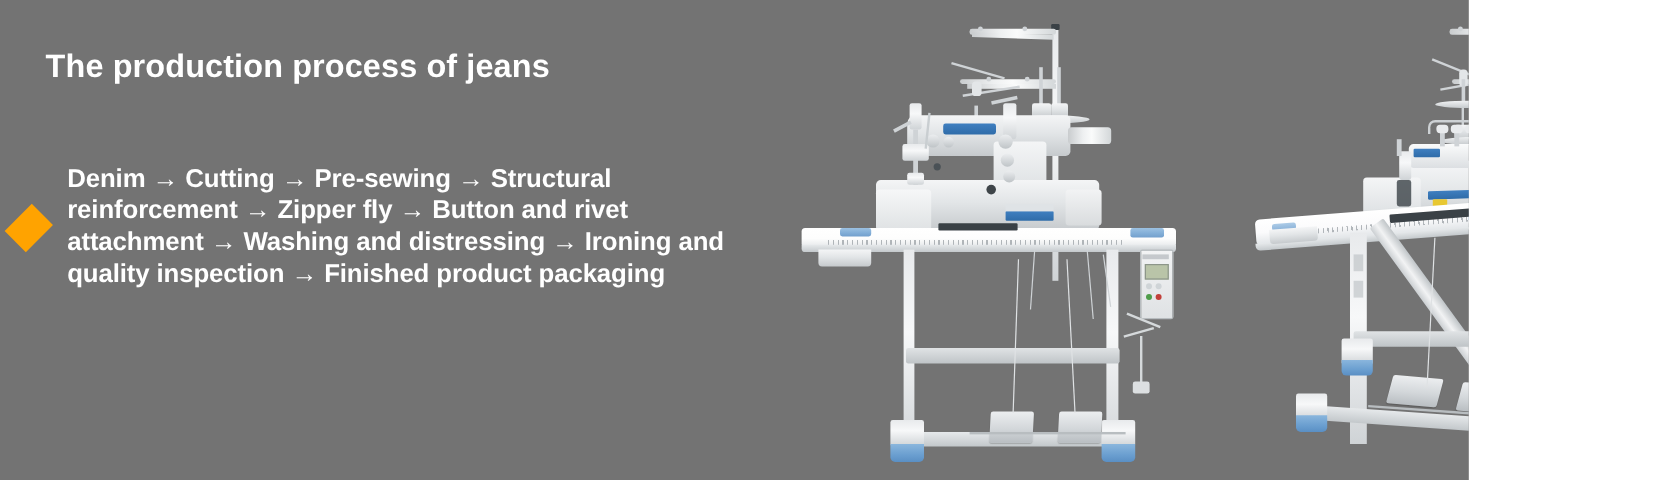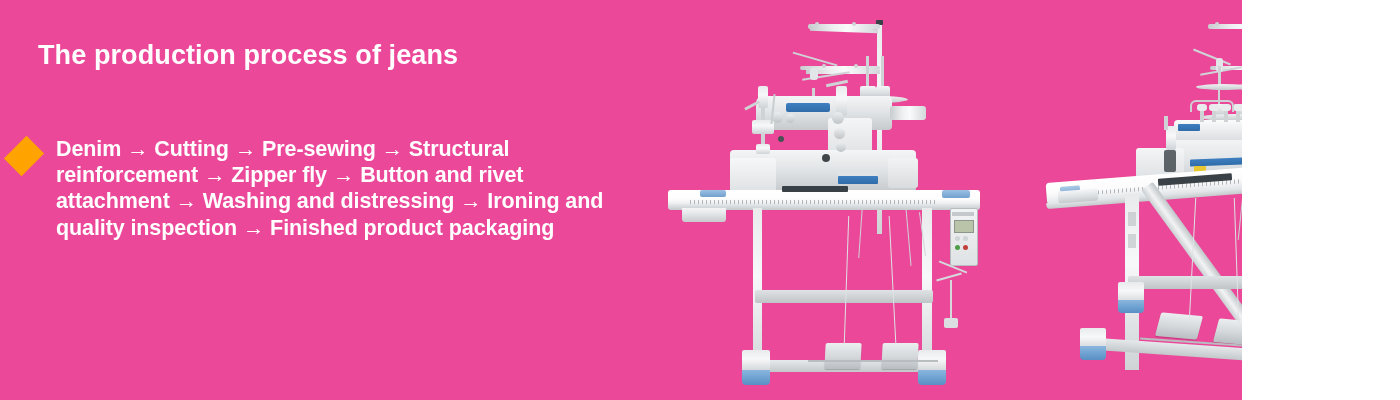--- a/index.html
+++ b/index.html
@@ -9,43 +9,42 @@
   body {
     width: 1400px;
     height: 400px;
     overflow: hidden;
     font-family: "Liberation Sans", sans-serif;
   }
   #slide {
     position: relative;
     width: 1224px;
     height: 400px;
-    background: #ec4899;
+    background: #737373;
     overflow: hidden;
-    padding-left: 18px;
   }
 
   
   .title {
     position: absolute;
     left: 38px;
     top: 40px;
     font-size: 27px;
     font-weight: bold;
     color: #ffffff;
     letter-spacing: 0.1px;
     white-space: nowrap;
   }
   .bullet-row {
     position: absolute;
     left: 8px;
     top: 136px;
     width: 600px;
     display: flex;
-    align-items: flex-start;
+    align-items: center;
   }
   .diamond {
     flex: 0 0 auto;
     width: 32px;
     height: 32px;
     margin-top: 4px;
     margin-right: 16px;
     background: #ffa300;
     transform: rotate(45deg) scale(0.78, 1.0);
   }

